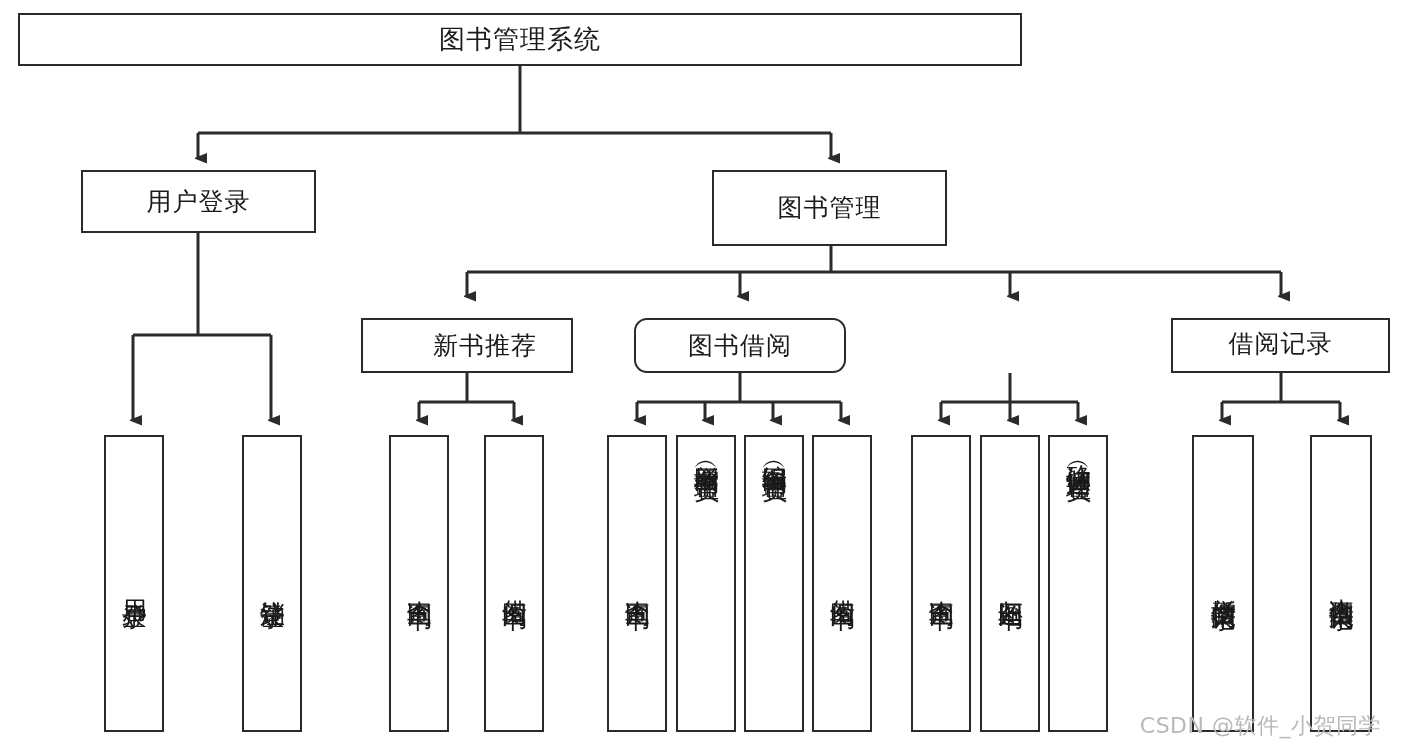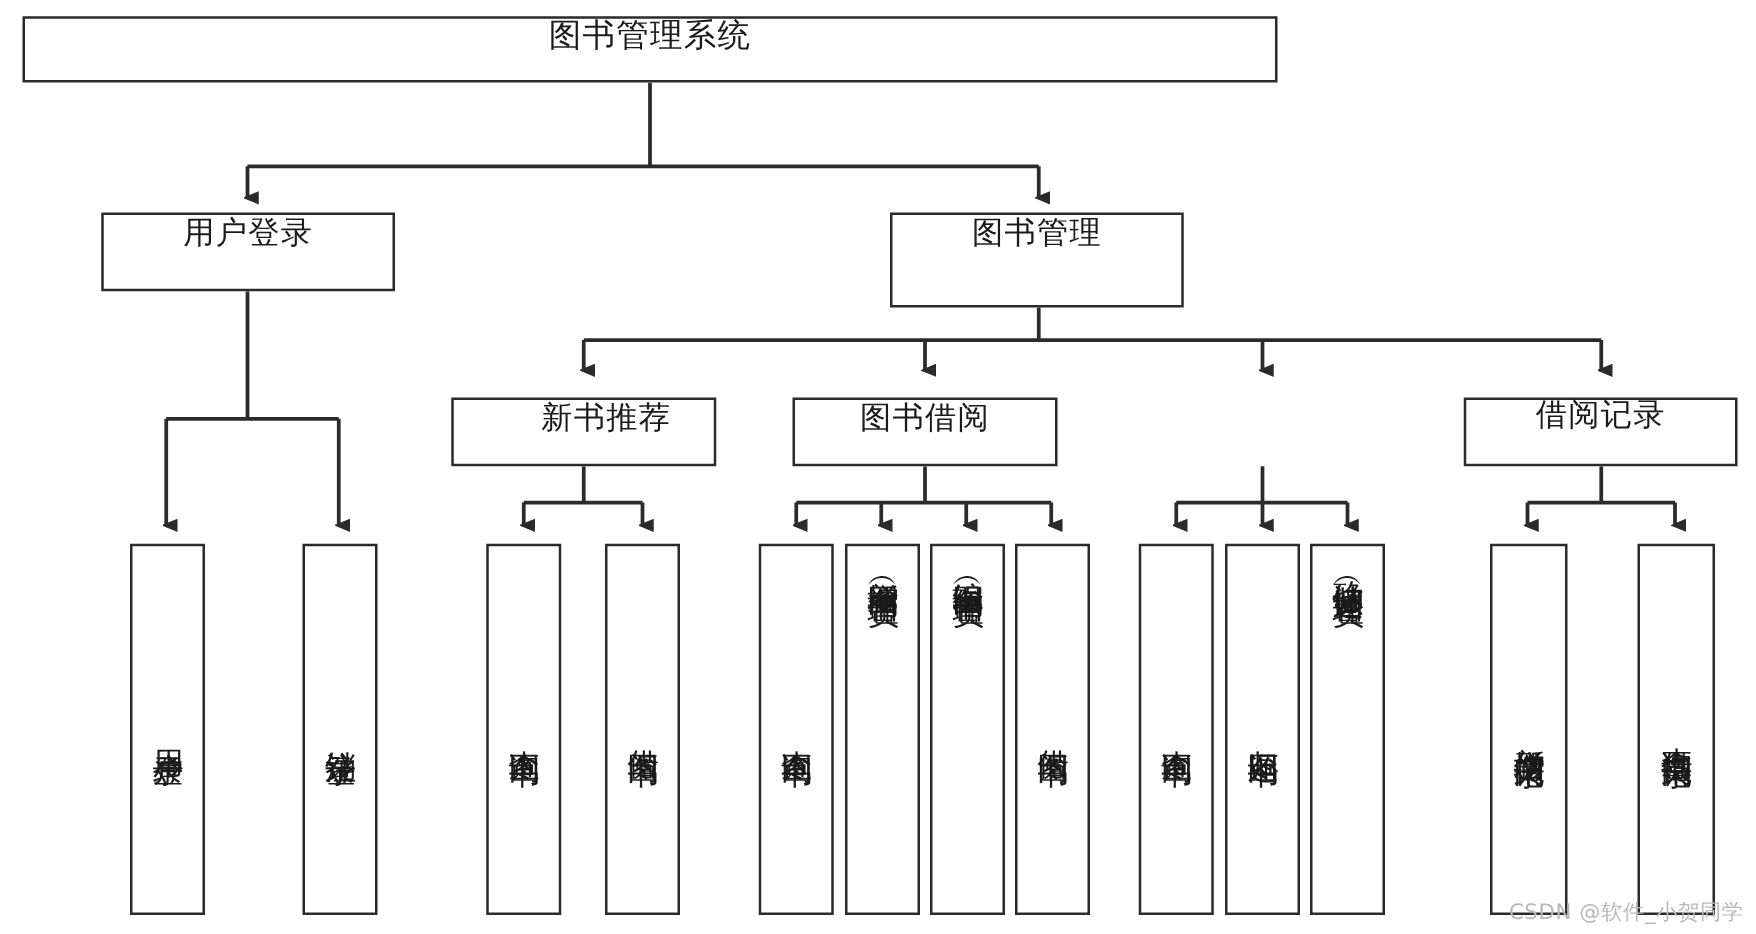--- a/index.html
+++ b/index.html
@@ -26,20 +26,21 @@
     width: 1405px;
     height: 747px;
     pointer-events: none;
   }
   .node {
     position: absolute;
     box-sizing: border-box;
     border: 2.5px solid #2b2b2b;
     background: #ffffff;
     display: flex;
+    align-items: center;
     justify-content: center;
     color: #1a1a1a;
   }
   .node-h {
     font-size: 25px;
     letter-spacing: 1px;
     line-height: 1.1;
   }
   .node-root {
     font-size: 26px;
@@ -56,23 +57,23 @@
     line-height: 1.12;
     letter-spacing: 2px;
     white-space: nowrap;
   }
   .node-v.center-v {
     align-items: center;
     padding-top: 0;
   }
   .watermark {
     position: absolute;
-    right: 10px;
+    right: 24px;
     bottom: 6px;
-    font-size: 17px;
+    font-size: 22px;
     color: #b8b8b8;
     letter-spacing: 0.5px;
     white-space: nowrap;
   }
 </style>
 </head>
 <body>
 
 <div id="diagram-root">
 
@@ -133,21 +134,21 @@
   <div class="node node-h" style="left:81px; top:170px; width:235px; height:63px;">
     <span>用户登录</span>
   </div>
   <div class="node node-h" style="left:712px; top:170px; width:235px; height:76px;">
     <span>图书管理</span>
   </div>
 
   <div class="node node-h" style="left:361px; top:318px; width:212px; height:55px;padding-left:36px;">
     <span>新书推荐</span>
   </div>
-  <div class="node node-h" style="left:634px; top:318px; width:212px; height:55px;">
+  <div class="node node-h" style="left:634px; top:318px; width:212px; height:55px;border-radius:13px;">
     <span>图书借阅</span>
   </div>
   <div class="node node-h" style="left:1171px; top:318px; width:219px; height:55px;font-family:Liberation Mono, monospace;">
     <span>借阅记录</span>
   </div>
 
   <div class="node node-v center-v" style="left:104px; top:435px; width:60px; height:297px;">
     <span class="vtext">用户登录</span>
   </div>
   <div class="node node-v center-v" style="left:242px; top:435px; width:60px; height:297px;">

